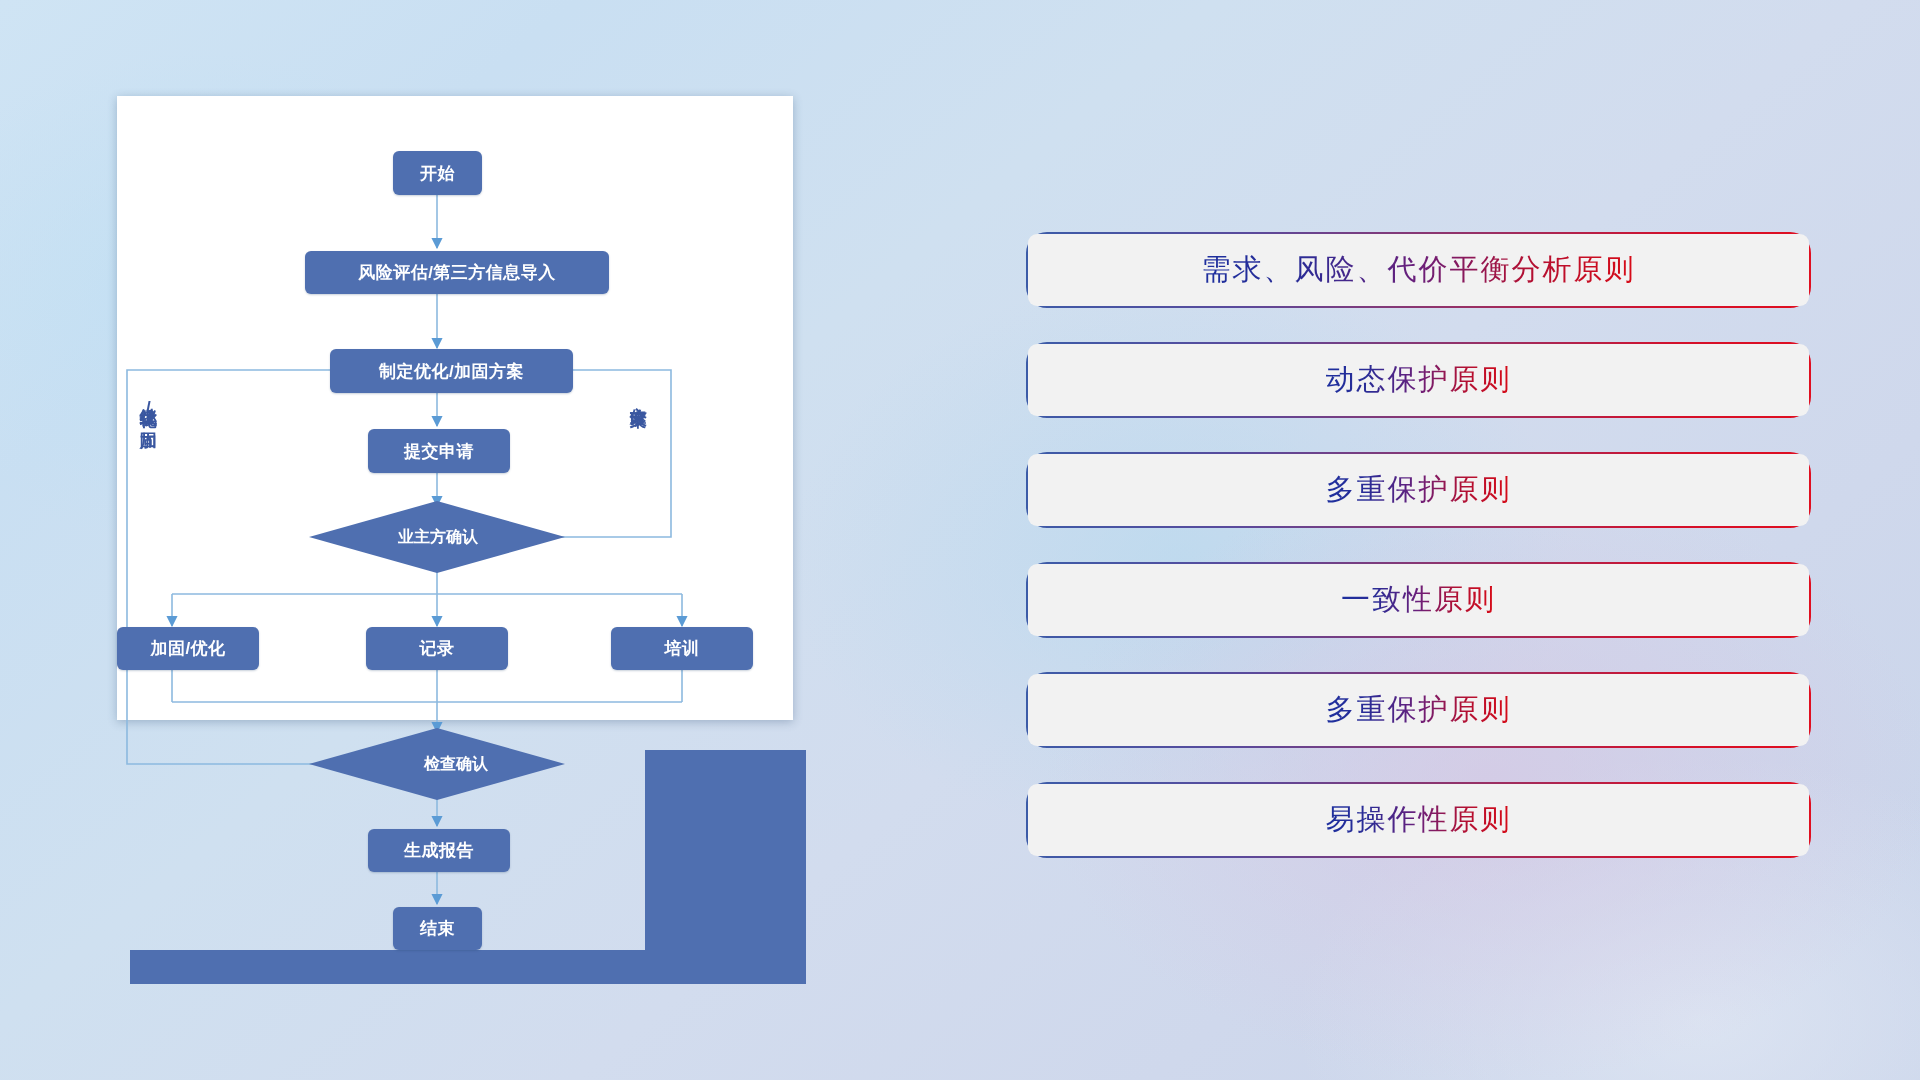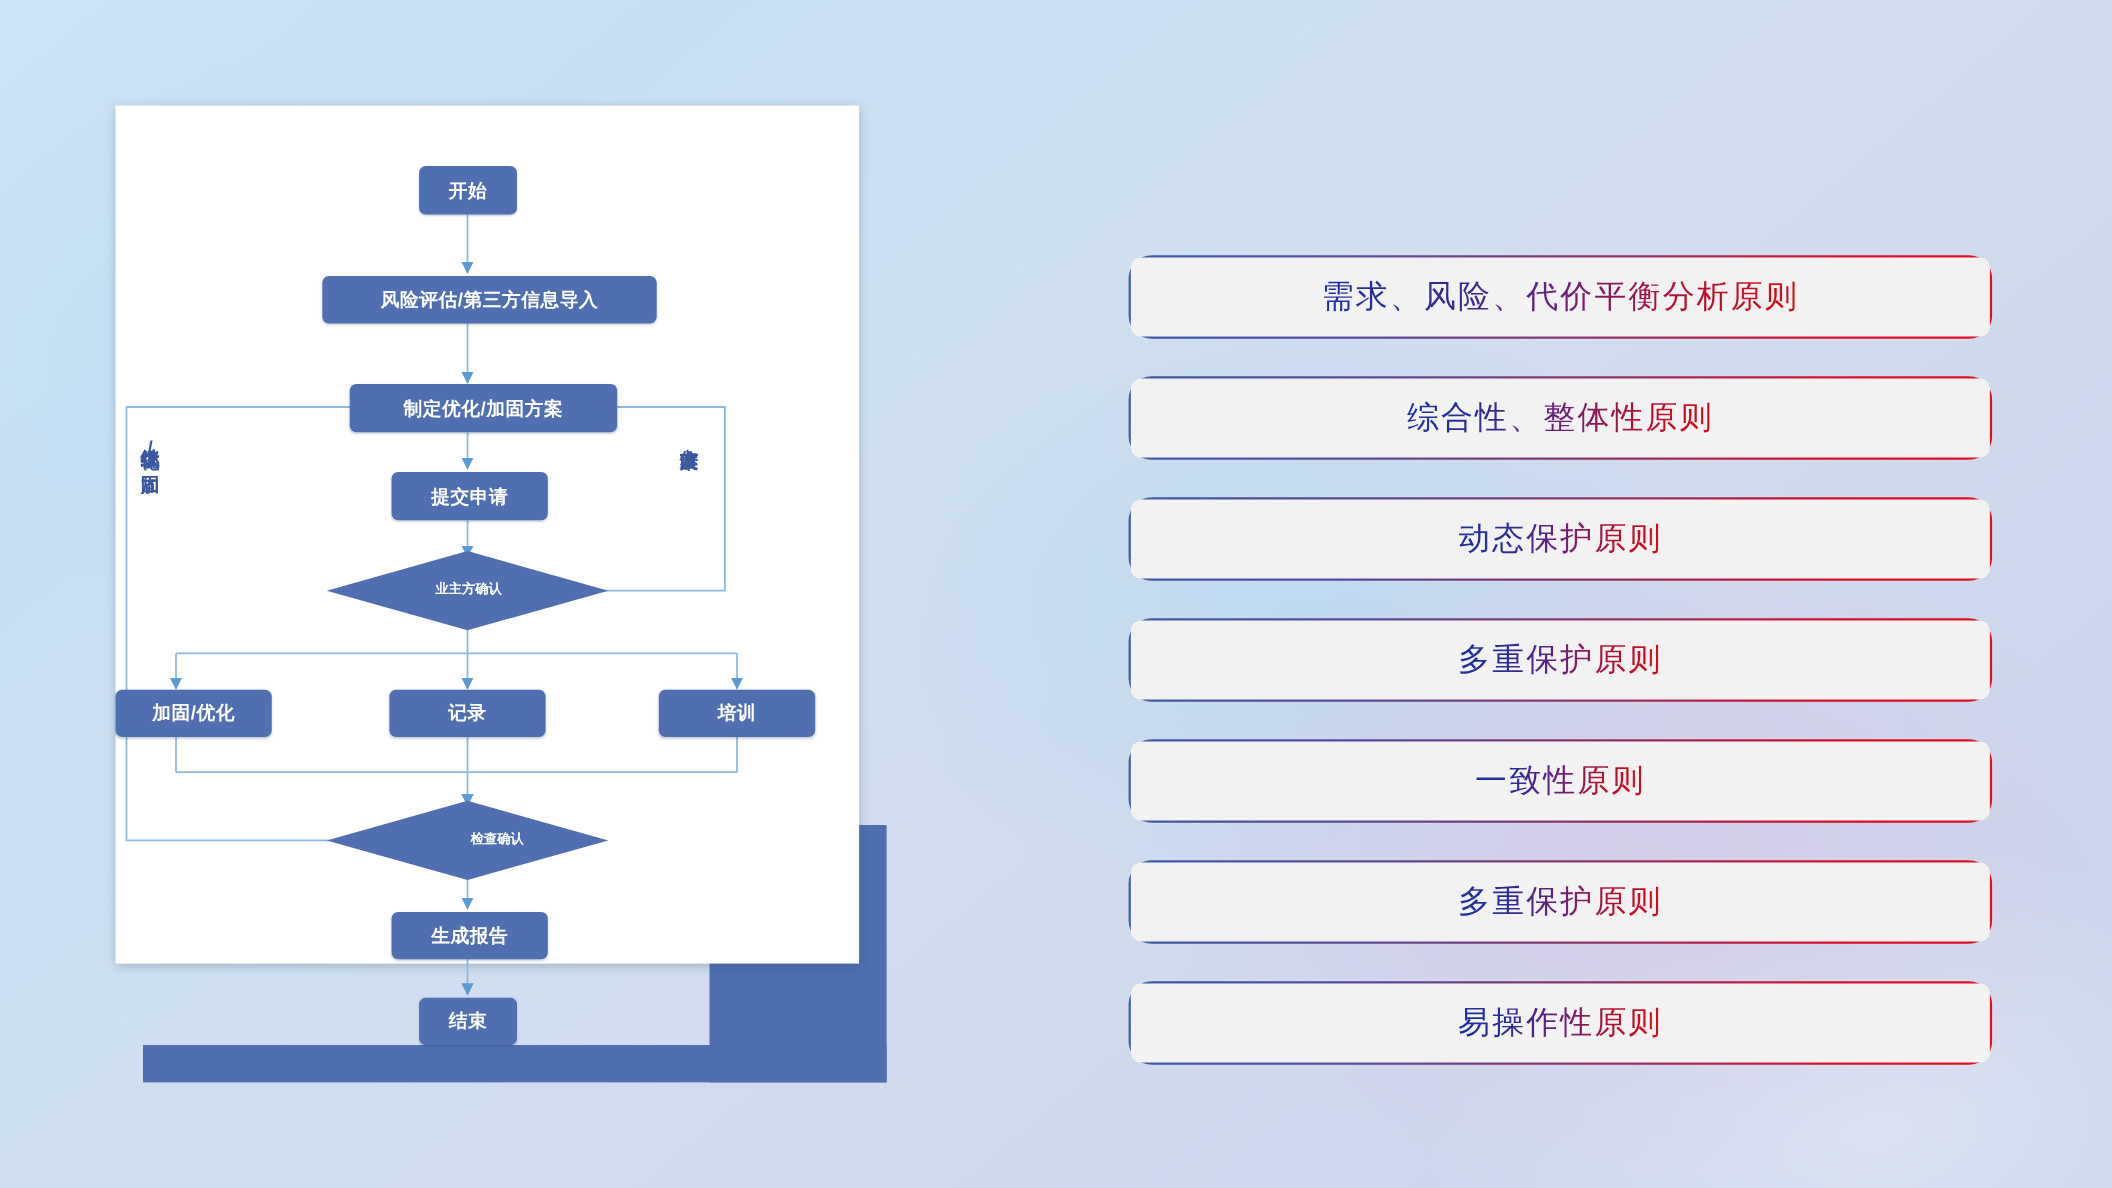--- a/index.html
+++ b/index.html
@@ -29,22 +29,22 @@
     background: #4f6fb0;
   }
   #flow-accent-bottom {
     position: absolute;
     left: 130px; top: 950px;
     width: 676px; height: 34px;
     background: #4f6fb0;
   }
   #flow-panel {
     position: absolute;
-    left: 105px; top: 96px;
-    width: 676px; height: 780px;
+    left: 117px; top: 96px;
+    width: 676px; height: 624px;
     background: #ffffff;
     box-shadow: 0 2px 9px rgba(40,70,110,0.30);
   }
 
   #flow-svg { position: absolute; left: 0; top: 0; }
 
   .node {
     position: absolute;
     background: #4f6fb0;
     color: #ffffff;
@@ -56,21 +56,21 @@
     font-size: 17px;
     letter-spacing: 0.5px;
     white-space: nowrap;
     box-shadow: 0 1px 2px rgba(40,70,110,0.25);
   }
 
   .diamond-label {
     position: absolute;
     color: #ffffff;
     font-weight: bold;
-    font-size: 12px;
+    font-size: 16px;
     white-space: nowrap;
     pointer-events: none;
   }
 
   .vlabel {
     position: absolute;
     writing-mode: vertical-rl;
     text-orientation: upright;
     color: #3a57a0;
     font-weight: bold;
@@ -230,25 +230,20 @@
 
 
   <div id="cards">
 
     <div class="card">
       <div class="card-inner">
         <span class="card-label">需求、风险、代价平衡分析原则</span>
       </div>
     </div>
 
-    <div class="card">
-      <div class="card-inner">
-        <span class="card-label">综合性、整体性原则</span>
-      </div>
-    </div>
 
     <div class="card">
       <div class="card-inner">
         <span class="card-label">动态保护原则</span>
       </div>
     </div>
 
     <div class="card">
       <div class="card-inner">
         <span class="card-label">多重保护原则</span>

